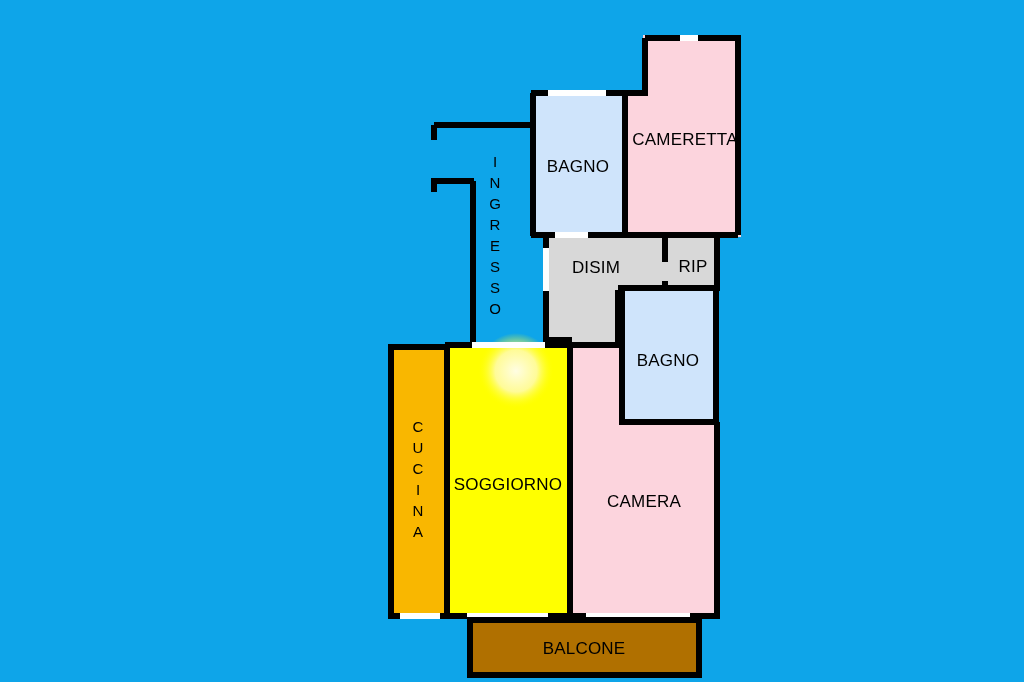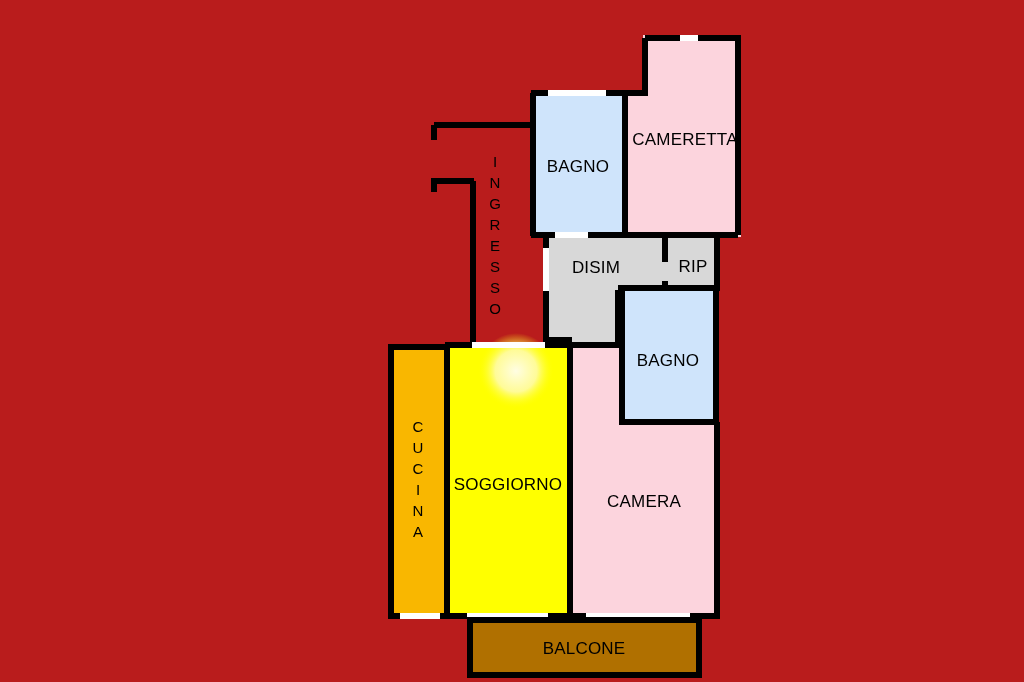--- a/index.html
+++ b/index.html
@@ -11,21 +11,21 @@
   body {
     width: 1024px;
     height: 682px;
     overflow: hidden;
     font-family: "Liberation Sans", sans-serif;
   }
   #floorplan-canvas {
     position: relative;
     width: 1024px;
     height: 682px;
-    background: #b91c1c;
+    background: #0ea5e9;
   }
   #floorplan-svg {
     position: absolute;
     left: 0;
     top: 0;
     width: 1024px;
     height: 682px;
     display: block;
   }
   .room-label {

